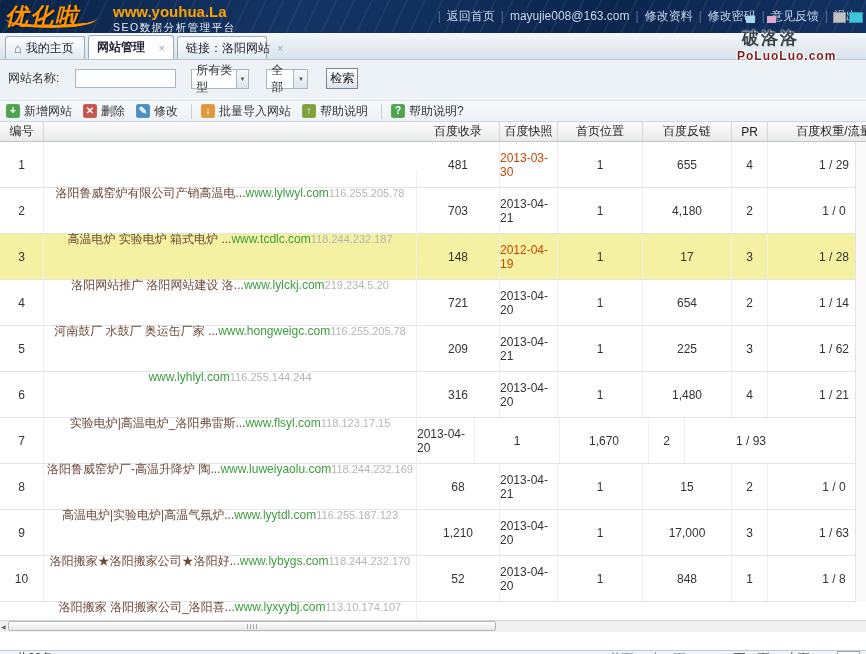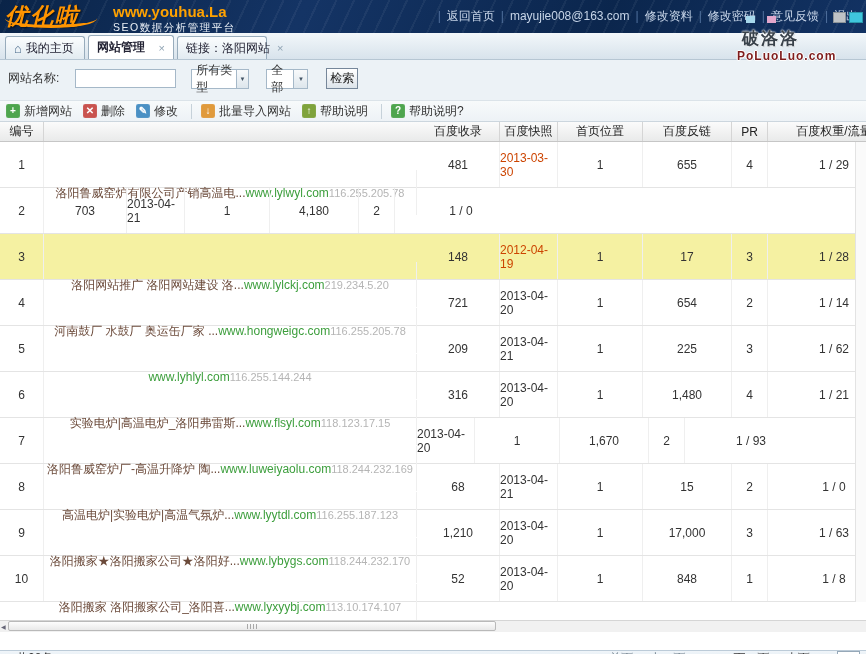--- a/index.html
+++ b/index.html
@@ -229,20 +229,25 @@
     <div class="cell w6">4</div>
     <div class="cell w7">
       <span class="inner132">1 / 29</span>
     </div>
   </div>
 
   <div class="grid-row">
     <div class="cell w0">
         <span>2</span>
       </div>
+    <div class="cell w1 c-site">
+      <div class="site-title">高温电炉 实验电炉 箱式电炉 ...</div>
+      <div class="site-url">www.tcdlc.com</div>
+      <div class="site-ip">118.244.232.187</div>
+    </div>
     <div class="cell w2">703</div>
     <div class="cell w3">2013-04-21</div>
     <div class="cell w4">1</div>
     <div class="cell w5">4,180</div>
     <div class="cell w6">2</div>
     <div class="cell w7">
       <span class="inner132">1 / 0</span>
     </div>
   </div>
 

